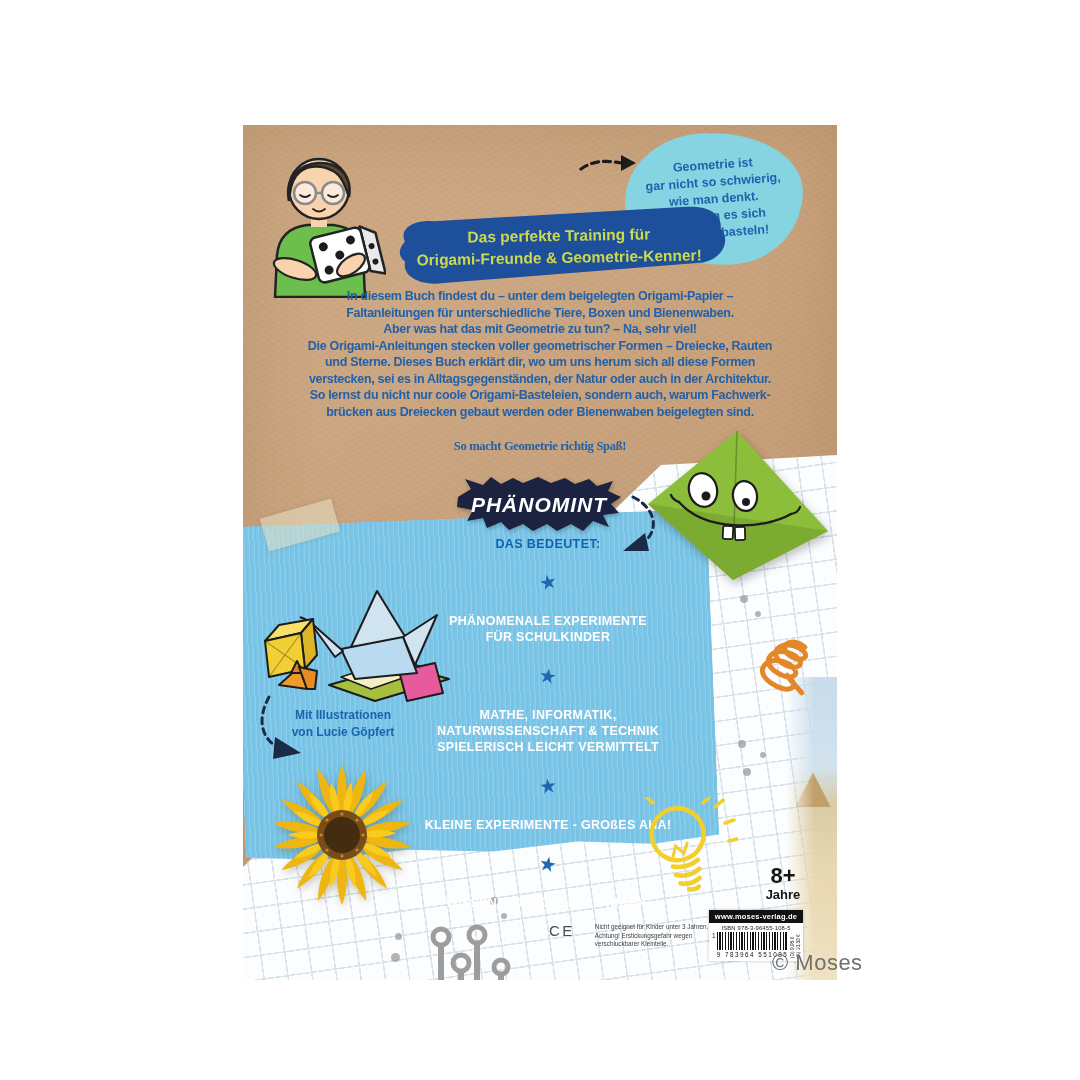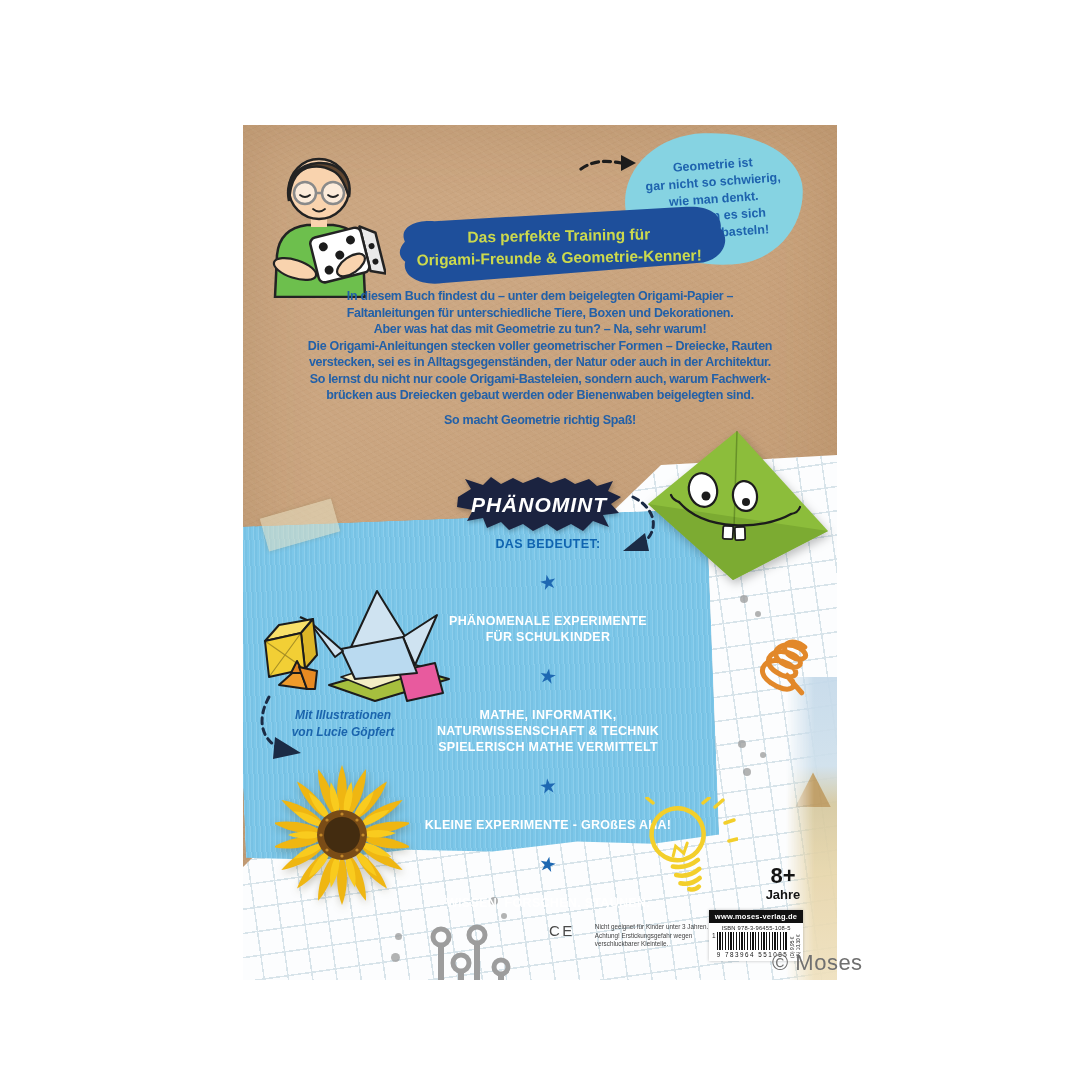--- a/index.html
+++ b/index.html
@@ -45,32 +45,32 @@
       border-radius:46% 54% 42% 58% / 52% 46% 56% 48%;
       display:flex;flex-direction:column;justify-content:center;align-items:center;}
   .bubble div{font-size:12.5px;font-weight:bold;color:#1e63ae;line-height:17px;transform:rotate(-2deg);white-space:nowrap;}
   
   .banner{position:absolute;left:148px;top:80px;width:336px;height:84px;z-index:4;transform:rotate(-1deg);}
   .banner .txt{position:absolute;inset:0;display:flex;flex-direction:column;justify-content:center;align-items:center;gap:2px;}
   .banner .txt div{font-size:15.5px;font-weight:bold;color:#ccd94d;line-height:20px;white-space:nowrap;}
   
   .intro{position:absolute;left:30px;top:163px;width:534px;z-index:4;display:flex;flex-direction:column;align-items:center;}
   .intro .ln{font-size:12.5px;font-weight:bold;color:#2260a8;line-height:16.5px;letter-spacing:-0.3px;white-space:nowrap;}
-  .intro .closing{margin-top:8px;}
+  .intro .closing{margin-top:18px;font-family:Liberation Serif, serif;}
   
   .logo{position:absolute;left:210px;top:350px;width:172px;height:58px;z-index:8;filter:drop-shadow(1px 2px 2px rgba(0,0,0,0.25));}
   .content-col{position:absolute;left:148px;top:412px;width:314px;z-index:8;
       display:flex;flex-direction:column;align-items:center;gap:20px;}
   .content-col .heading{font-size:12.5px;font-weight:bold;color:#0f64b0;letter-spacing:.4px;white-space:nowrap;}
   .content-col .star{font-size:20px;line-height:22px;color:#1e68b2;}
   .content-col .item div{font-size:12.5px;font-weight:bold;color:#ffffff;line-height:16px;letter-spacing:.3px;text-align:center;white-space:nowrap;}
   .r1{transform:rotate(-12deg);} .r2{transform:rotate(9deg);} .r3{transform:rotate(-7deg);} .r4{transform:rotate(11deg);}
   
   .note{position:absolute;left:20px;top:582px;width:160px;z-index:8;text-align:center;}
-  .note div{font-size:12px;font-weight:bold;color:#1a64ad;line-height:17px;white-space:nowrap;font-style:italic;}
+  .note div{font-size:12px;font-weight:bold;color:#1a64ad;line-height:17px;white-space:nowrap;}
   
   .abs{position:absolute;}
   .dot{position:absolute;border-radius:50%;background:#9a9a9a;opacity:.75;z-index:3;}
   
   .age{position:absolute;left:505px;top:740px;width:70px;z-index:9;text-align:center;color:#141414;}
   .age .v{font-size:22px;font-weight:800;line-height:22px;}
   .age .l{font-size:13px;font-weight:bold;}
   .bc{position:absolute;left:466px;top:785px;width:94px;z-index:9;background:#fff;box-shadow:0 0 3px rgba(0,0,0,0.25);}
   .bc .hdr{background:#111;color:#fff;font-size:7.5px;font-weight:bold;text-align:center;padding:2px 0;letter-spacing:.2px;}
   .bc .body{padding:2px 3px 3px 3px;}
@@ -171,23 +171,24 @@
         <path d="M14,34 C8,20 24,12 44,14 L296,4 C318,3 332,12 330,26 C340,38 332,56 312,60 L52,76 C28,79 10,68 14,54 C6,48 8,40 14,34 Z" fill="#1e4f9b"></path>
       </svg>
       <div class="txt">
         <div>Das perfekte Training für</div>
         <div>Origami-Freunde &amp; Geometrie-Kenner!</div>
       </div>
     </div>
 
     <div class="intro">
       <div class="ln">In diesem Buch findest du – unter dem beigelegten Origami-Papier –</div>
-      <div class="ln">Faltanleitungen für unterschiedliche Tiere, Boxen und Dekorationen.</div>
-      <div class="ln">Aber was hat das mit Geometrie zu tun? – Na, sehr warum!</div>
+      <div class="ln">Faltanleitungen für unterschiedliche Tiere, Boxen und Bienenwaben.</div>
+      <div class="ln">Aber was hat das mit Geometrie zu tun? – Na, sehr viel!</div>
       <div class="ln">Die Origami-Anleitungen stecken voller geometrischer Formen – Dreiecke, Rauten</div>
+      <div class="ln">und Sterne. Dieses Buch erklärt dir, wo um uns herum sich all diese Formen</div>
       <div class="ln">verstecken, sei es in Alltagsgegenständen, der Natur oder auch in der Architektur.</div>
       <div class="ln">So lernst du nicht nur coole Origami-Basteleien, sondern auch, warum Fachwerk-</div>
       <div class="ln">brücken aus Dreiecken gebaut werden oder Bienenwaben beigelegten sind.</div>
       <div class="ln closing">So macht Geometrie richtig Spaß!</div>
     </div>
 
     <svg class="abs" style="left:402px;top:303px;z-index:7;filter:drop-shadow(2px 4px 5px rgba(0,0,0,0.25));" width="185" height="155" viewBox="0 0 185 155">
       <polygon points="92,3 183,103 88,152 3,76" fill="#8cbd3b"></polygon>
       <polygon points="3,76 183,103 88,152" fill="#7cab32"></polygon>
       <line x1="92" y1="3" x2="89" y2="100" stroke="rgba(50,80,15,0.4)" stroke-width="1.5"></line>
@@ -215,21 +216,21 @@
       <div class="heading">DAS BEDEUTET:</div>
       <div class="star r1">★</div>
       <div class="item">
         <div>PHÄNOMENALE EXPERIMENTE</div>
         <div>FÜR SCHULKINDER</div>
       </div>
       <div class="star r2">★</div>
       <div class="item">
         <div>MATHE, INFORMATIK,</div>
         <div>NATURWISSENSCHAFT &amp; TECHNIK</div>
-        <div>SPIELERISCH MATHE VERMITTELT</div>
+        <div>SPIELERISCH LEICHT VERMITTELT</div>
       </div>
       <div class="star r3">★</div>
       <div class="item">
         <div>KLEINE EXPERIMENTE - GROßES AHA!</div>
       </div>
       <div class="star r4">★</div>
       <div class="item">
         <div>WISSEN. FORSCHEN. STAUNEN.</div>
       </div>
     </div>

